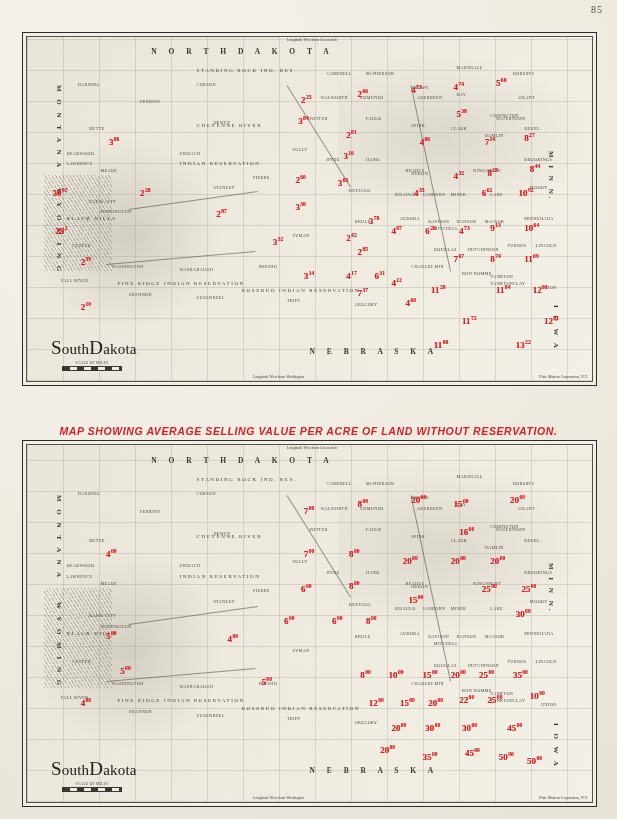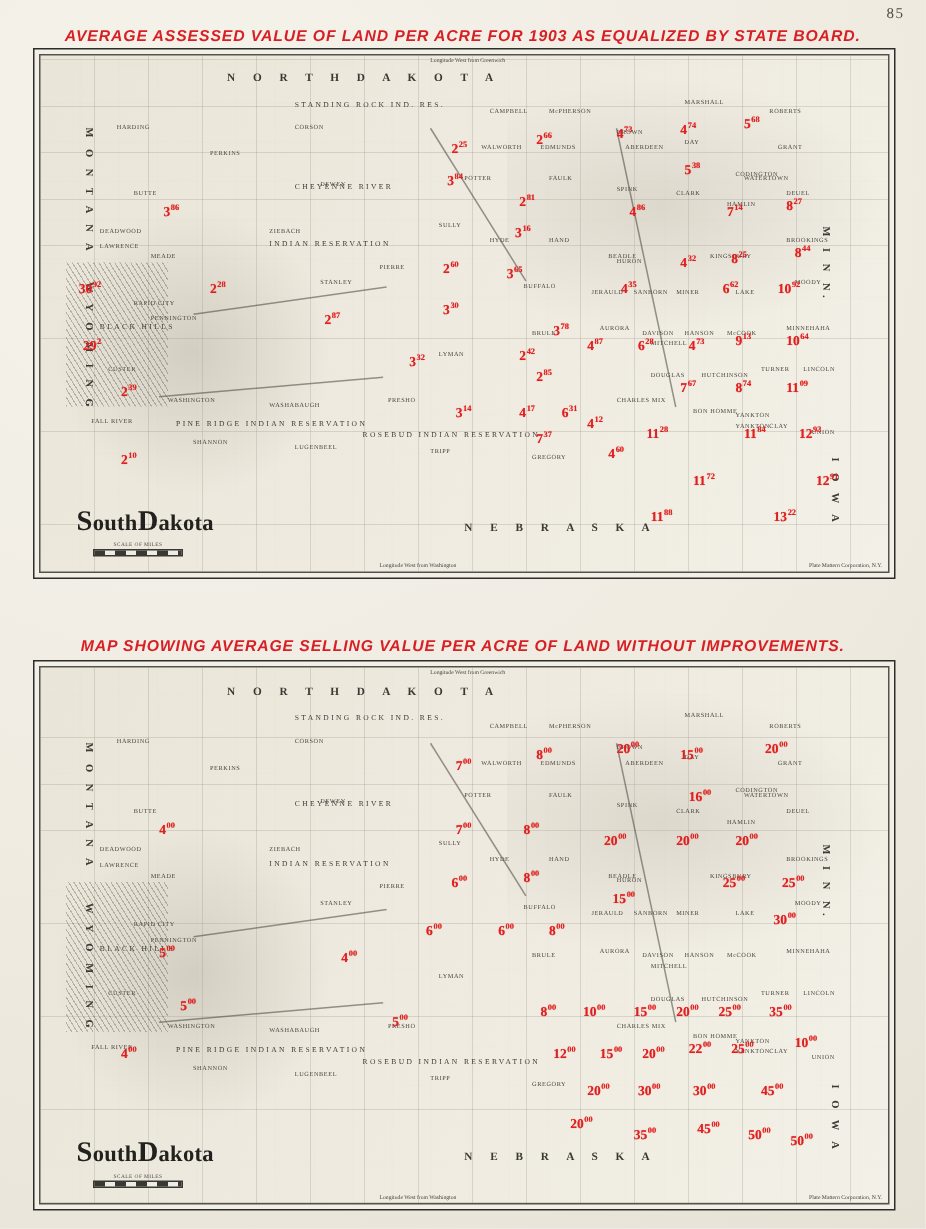--- a/index.html
+++ b/index.html
@@ -109,21 +109,21 @@
   }
   .value sup{
     font-size:5.6px;
     vertical-align:super;
     font-weight:bold;
     margin-left:0.4px;
   }
   .sd-title{
     position:absolute;
     font-family:"Liberation Serif", serif;
-    font-weight:bold;
+    font-weight:normal;
     font-size:15px;
     color:#22211e;
     letter-spacing:0.2px;
   }
   .sd-title .cap{font-size:19px;}
   .scalebar{
     position:absolute;
     font-family:"Liberation Serif", serif;
     font-size:3.6px;
     color:#4a4742;
@@ -156,21 +156,20 @@
     opacity:.9;
   }
 </style>
 </head>
 <body>
 
 <div class="page">
 
   <div class="page-number">85</div>
 
-  <div class="map-title" style="top:18px;">AVERAGE ASSESSED VALUE OF LAND PER ACRE FOR 1903 AS EQUALIZED BY STATE BOARD.</div>
 
   <div class="map-frame" style="left:22px;top:32px;width:573px;height:352px;">
     <div class="map-inner">
       <div class="county-grid"></div>
       <div class="shade-ne"></div>
       <div class="shade-sw"></div>
       <div class="hills" style="left:3%;top:40%;width:12%;height:28%;"></div>
       <div class="river" style="left:46%;top:14%;width:120px;transform:rotate(58deg);"></div>
       <div class="river" style="left:18%;top:50%;width:130px;transform:rotate(-8deg);"></div>
       <div class="river" style="left:14%;top:66%;width:150px;transform:rotate(-5deg);"></div>
@@ -328,21 +327,21 @@
           <div class="value" style="left: 83%; top: 72%;"><span>11</span><sup>84</sup></div>
           <div class="value" style="left: 89.5%; top: 72%;"><span>12</span><sup>93</sup></div>
           <div class="value" style="left: 77%; top: 81%;"><span>11</span><sup>72</sup></div>
           <div class="value" style="left: 72%; top: 88%;"><span>11</span><sup>88</sup></div>
           <div class="value" style="left: 86.5%; top: 88%;"><span>13</span><sup>22</sup></div>
           <div class="value" style="left: 91.5%; top: 81%;"><span>12</span><sup>91</sup></div>
         </div>
     </div>
   </div>
 
-  <div class="map-title" style="top:425px;">MAP SHOWING AVERAGE SELLING VALUE PER ACRE OF LAND WITHOUT IMPROVEMENTS.</div>
+  <div class="map-title" style="top:425px;">MAP SHOWING AVERAGE SELLING VALUE PER ACRE OF LAND WITHOUT RESERVATION.</div>
 
   <div class="map-frame" style="left:22px;top:440px;width:573px;height:365px;">
     <div class="map-inner">
       <div class="county-grid"></div>
       <div class="shade-ne"></div>
       <div class="shade-sw"></div>
       <div class="hills" style="left:3%;top:40%;width:12%;height:28%;"></div>
       <div class="river" style="left:46%;top:14%;width:120px;transform:rotate(58deg);"></div>
       <div class="river" style="left:18%;top:50%;width:130px;transform:rotate(-8deg);"></div>
       <div class="river" style="left:14%;top:66%;width:150px;transform:rotate(-5deg);"></div>

